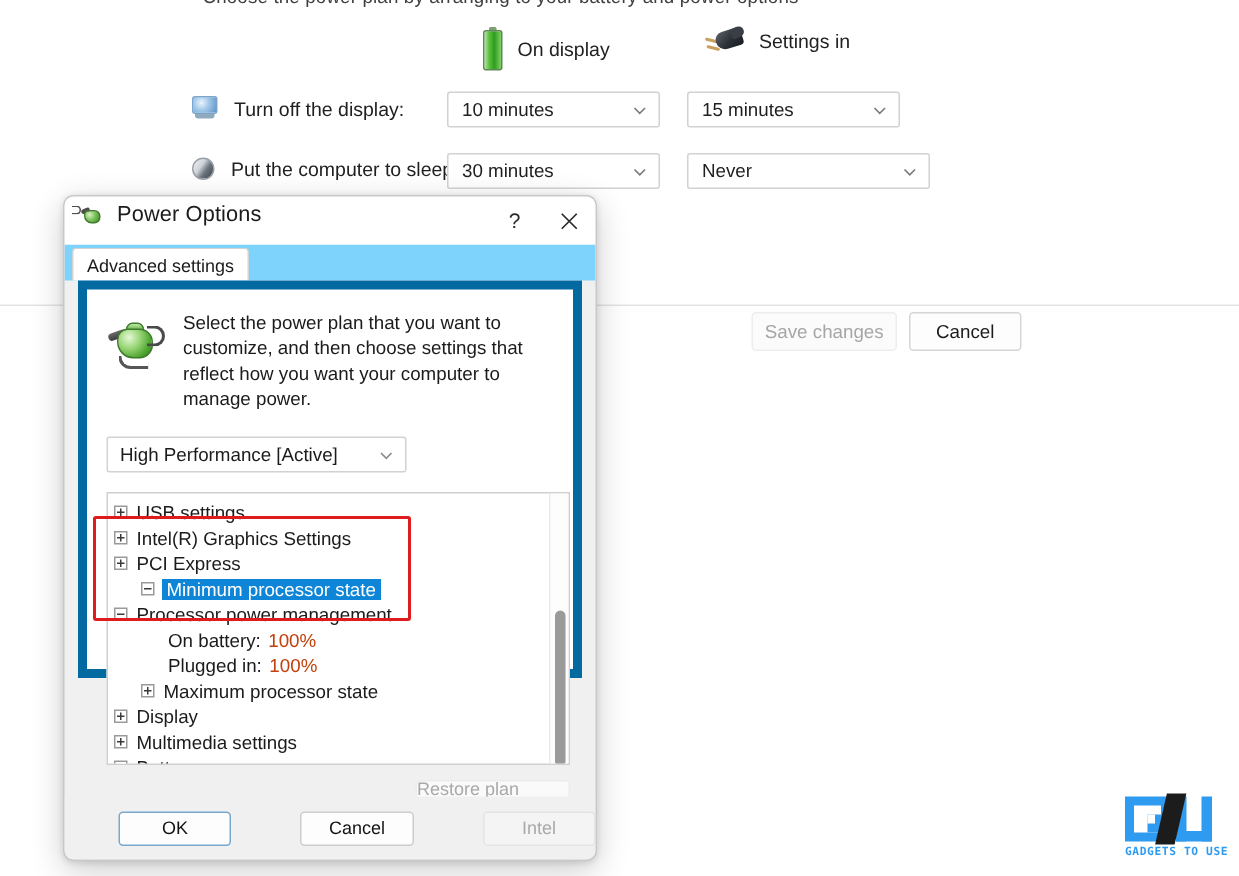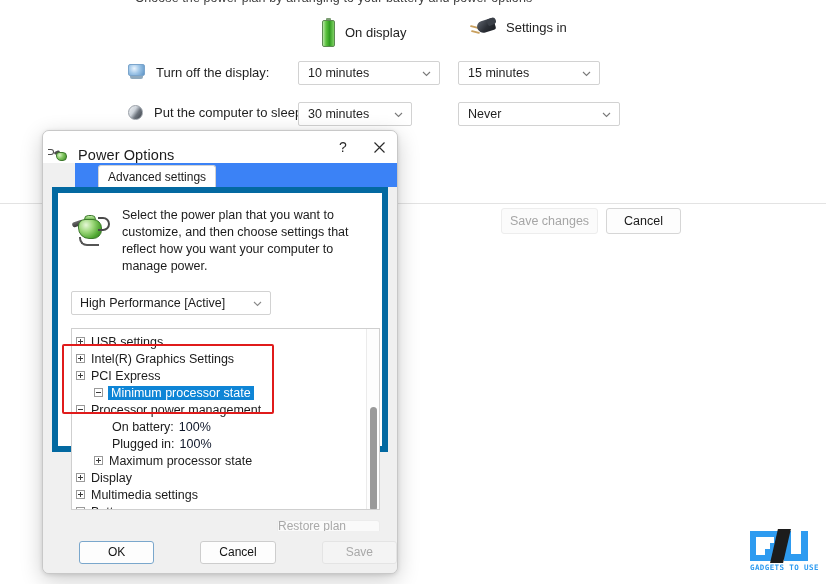--- a/index.html
+++ b/index.html
@@ -160,21 +160,21 @@
   .combo .chev {
     width: 13px; height: 13px;
     flex: none;
     color: #7a7a7a;
     display:flex; align-items:center; justify-content:center;
   }
   .combo .chev svg { display:block; }
 
   #combo-display-battery { left: 298px; top: 61px; width: 142px; }
   #combo-display-plugged { left: 458px; top: 61px; width: 142px; }
-  #combo-sleep-battery   { left: 298px; top: 102px; width: 114px; }
+  #combo-sleep-battery   { left: 298px; top: 102px; width: 142px; }
   #combo-sleep-plugged   { left: 458px; top: 102px; width: 162px; }
 
   #bg-divider {
     position: absolute;
     left: 0; top: 203px;
     width: 826px; height: 1px;
     background: #e3e3e3;
   }
 
   
@@ -213,21 +213,21 @@
     border-radius: 7px;
     box-shadow: 0 6px 22px rgba(0,0,0,.20), 0 1px 4px rgba(0,0,0,.12);
     box-sizing: border-box;
     overflow: hidden;
   }
 
   #titlebar {
     height: 32px;
     background: #ffffff;
     display: flex;
-    align-items: flex-end;
+    align-items: flex-start;
     padding: 4px 0 0 11px;
     box-sizing: border-box;
     position: relative;
   }
   #titlebar .title-ico {
     width: 16px; height: 16px;
     margin-right: 8px;
     position: relative;
     flex: none;
   }
@@ -268,26 +268,25 @@
     width: 36px; height: 32px;
     display: flex; align-items: center; justify-content: center;
     color: #2b2b2b;
     font-size: 14px;
   }
   #tb-help { font-size: 14px; }
   #tb-close svg { display:block; }
 
   #tabstrip {
     height: 24px;
-    background: #3b82f6;
-    padding-left: 23px;
+    background: #7dd3fc;
+    padding-left: 5px;
     box-sizing: border-box;
     display: flex;
     align-items: flex-end;
-    margin-left: 32px;
   }
   #tab-advanced {
     height: 22px;
     background: #ffffff;
     border: 1px solid #d3d3d3;
     border-bottom: none;
     border-radius: 3px 3px 0 0;
     padding: 0 9px;
     display: flex;
     align-items: center;
@@ -420,21 +419,21 @@
     background: #3a3a3a;
   }
   .tnode.indent1 { padding-left: 18px; }
   .tnode.indent2 { padding-left: 36px; }
   .tnode .lbl.sel {
     background: #0e85d6;
     color: #ffffff;
     padding: 0 3px;
     margin-left: -1px;
   }
-  .tnode .valnum { color: #0f172a; margin-left: 5px; }
+  .tnode .valnum { color: #c2410c; margin-left: 5px; }
 
   
   #tree-scroll {
     position: absolute;
     right: 0; top: 0;
     width: 13px; bottom: 0;
     background: #fdfdfd;
     border-left: 1px solid #ebebeb;
     box-sizing: border-box;
   }
@@ -753,21 +752,21 @@
         <div id="tree-thumb"></div>
       </div>
     </div>
 
     <div id="restore-btn">Restore plan defaults</div>
   </div>
 
   <div id="dialog-footer">
     <div class="dlg-btn" id="btn-ok">OK</div>
     <div class="dlg-btn" id="btn-cancel">Cancel</div>
-    <div class="dlg-btn" id="btn-apply">Save</div>
+    <div class="dlg-btn" id="btn-apply">Intel</div>
   </div>
 </div>
 
 <div id="red-box"></div>
 
 <div id="watermark">
   <div id="wm-mark">
     <span class="g-out"></span>
       <span class="g-in"></span>
       <span class="g-notch"></span>

